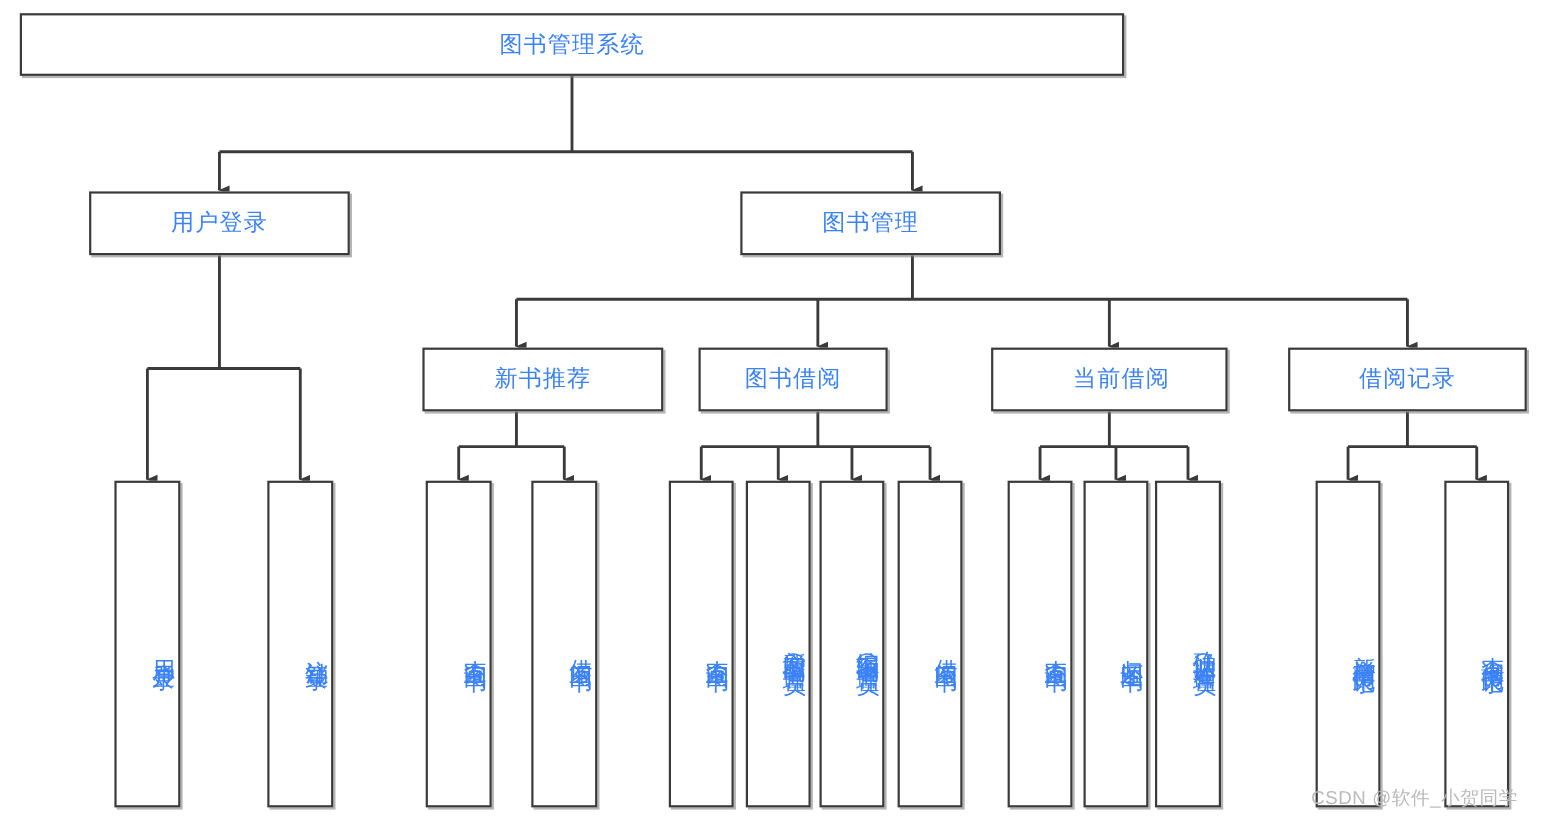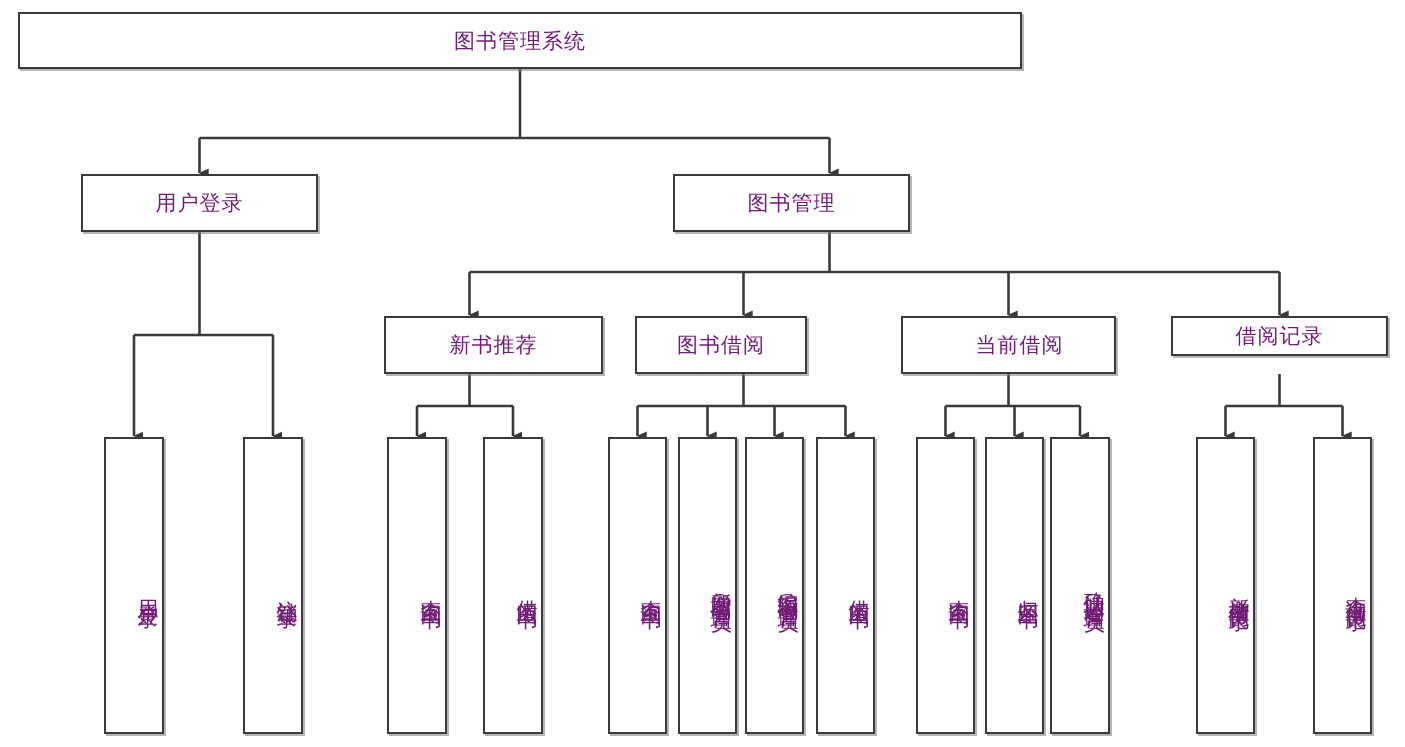--- a/index.html
+++ b/index.html
@@ -27,21 +27,21 @@
   }
   .node {
     position: absolute;
     box-sizing: border-box;
     background: #ffffff;
     border: 2px solid #3a3a3a;
     box-shadow: 2px 2px 0 rgba(120,120,120,0.55);
     display: flex;
     align-items: center;
     justify-content: center;
-    color: #701a75;
+    color: #3b82f6;
   }
   .node.h {
     font-size: 21px;
     letter-spacing: 1px;
     line-height: 1.1;
   }
   .node.v {
     writing-mode: vertical-rl;
     text-orientation: upright;
     font-size: 21px;
@@ -122,21 +122,21 @@
       </div>
       <div class="node h" style="left: 360px; top: 316px; width: 219px; height: 58px; margin-left: 24px;">
         <span>新书推荐</span>
       </div>
       <div class="node h" style="left: 635px; top: 316px; width: 172px; height: 58px;">
         <span>图书借阅</span>
       </div>
       <div class="node h" style="left: 901px; top: 316px; width: 215px; height: 58px; padding-left: 22px;">
         <span>当前借阅</span>
       </div>
-      <div class="node h" style="left: 1171px; top: 316px; width: 217px; height: 40px;">
+      <div class="node h" style="left: 1171px; top: 316px; width: 217px; height: 58px;">
         <span>借阅记录</span>
       </div>
       <div class="node v" style="left: 104px; top: 437px; width: 60px; height: 297px;">
         <span class="vtext">用户登录</span>
       </div>
       <div class="node v" style="left: 243px; top: 437px; width: 60px; height: 297px;">
         <span class="vtext">注销登录</span>
       </div>
       <div class="node v" style="left: 387px; top: 437px; width: 60px; height: 297px;">
         <span class="vtext">查询图书</span>
@@ -165,13 +165,14 @@
       <div class="node v" style="left: 1050px; top: 437px; width: 60px; height: 297px;">
         <span class="vtext">确认归还（管理员）</span>
       </div>
       <div class="node v" style="left: 1196px; top: 437px; width: 59px; height: 297px;">
         <span class="vtext">新增借阅记录</span>
       </div>
       <div class="node v" style="left: 1313px; top: 437px; width: 59px; height: 297px;">
         <span class="vtext">查询借阅记录</span>
       </div>
     </div>
+  <div class="watermark" style="left:1192px; top:714px;">CSDN @软件_小贺同学</div>
 </div>
 
 </body></html>

